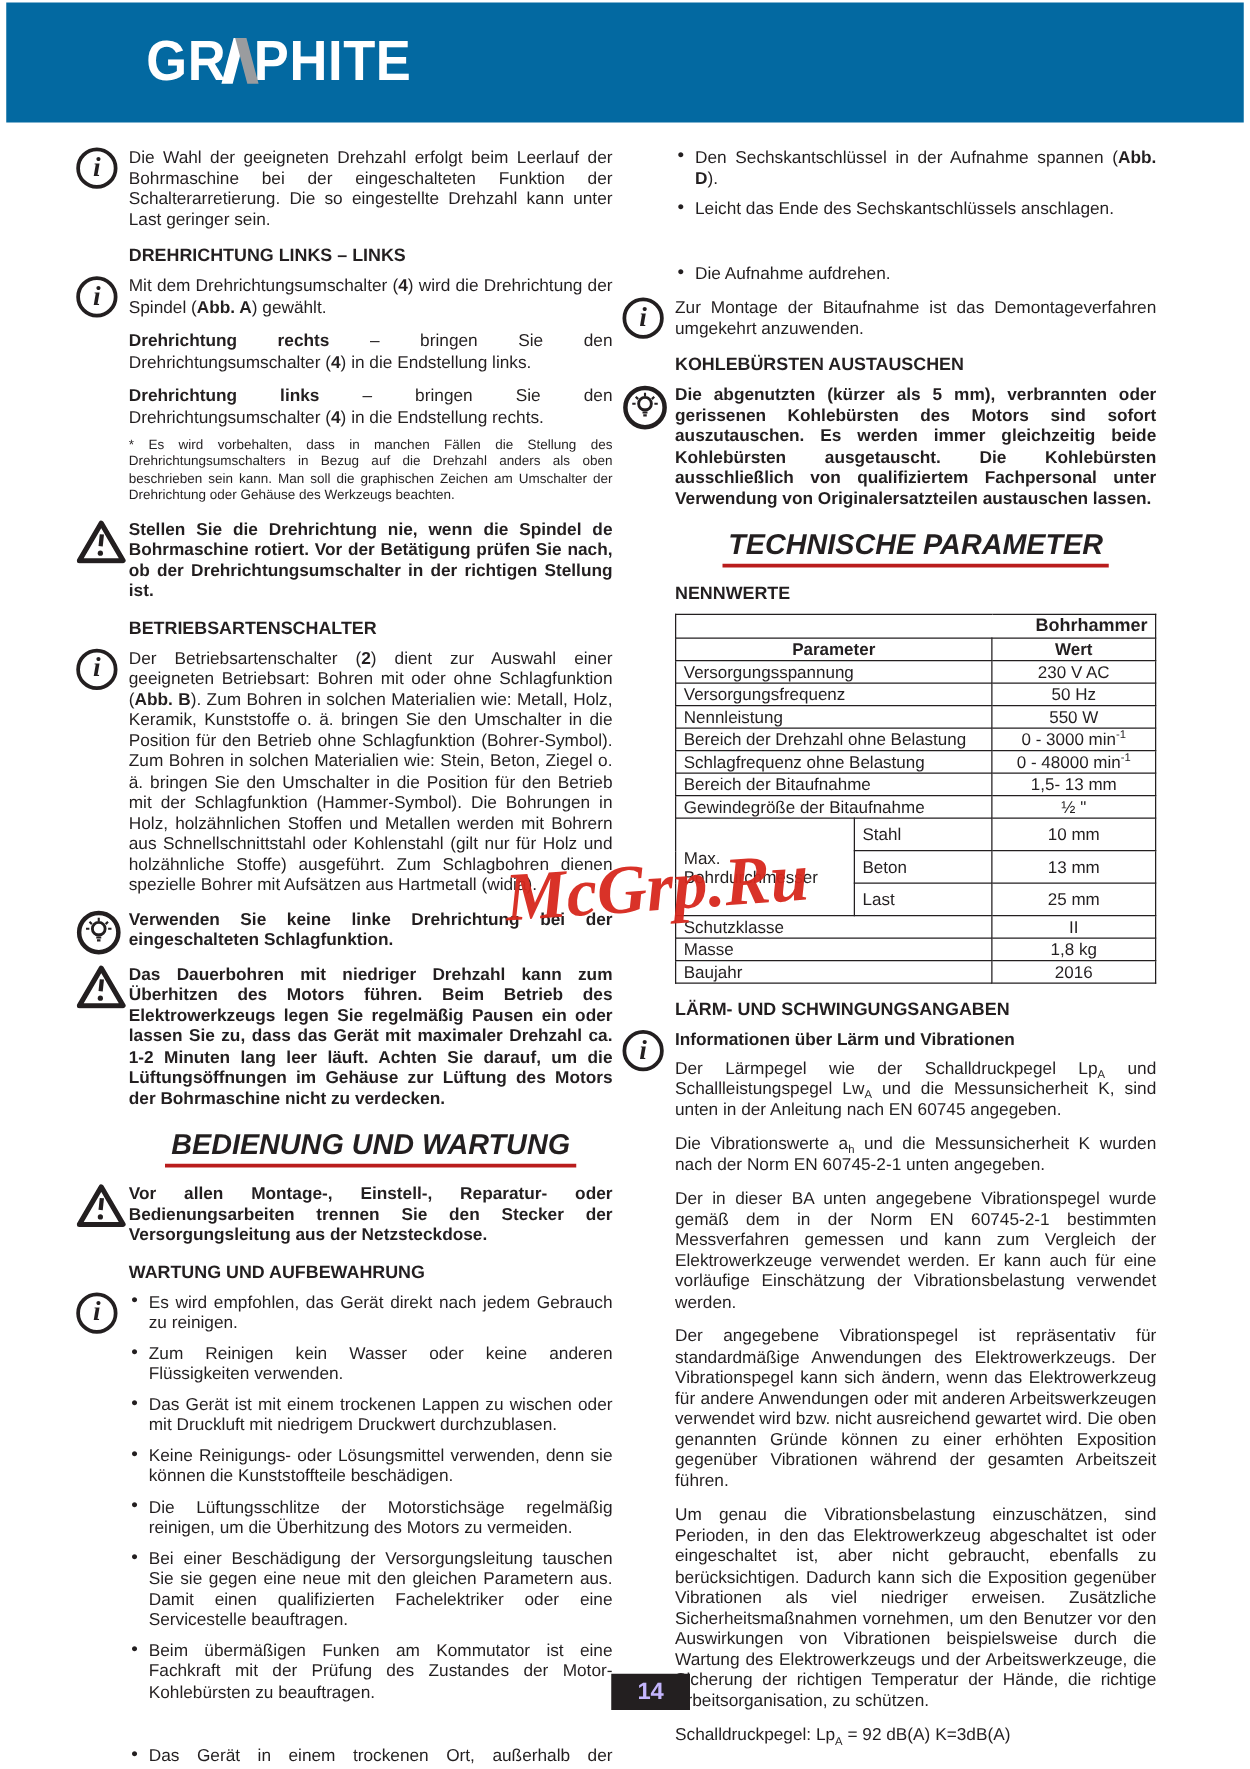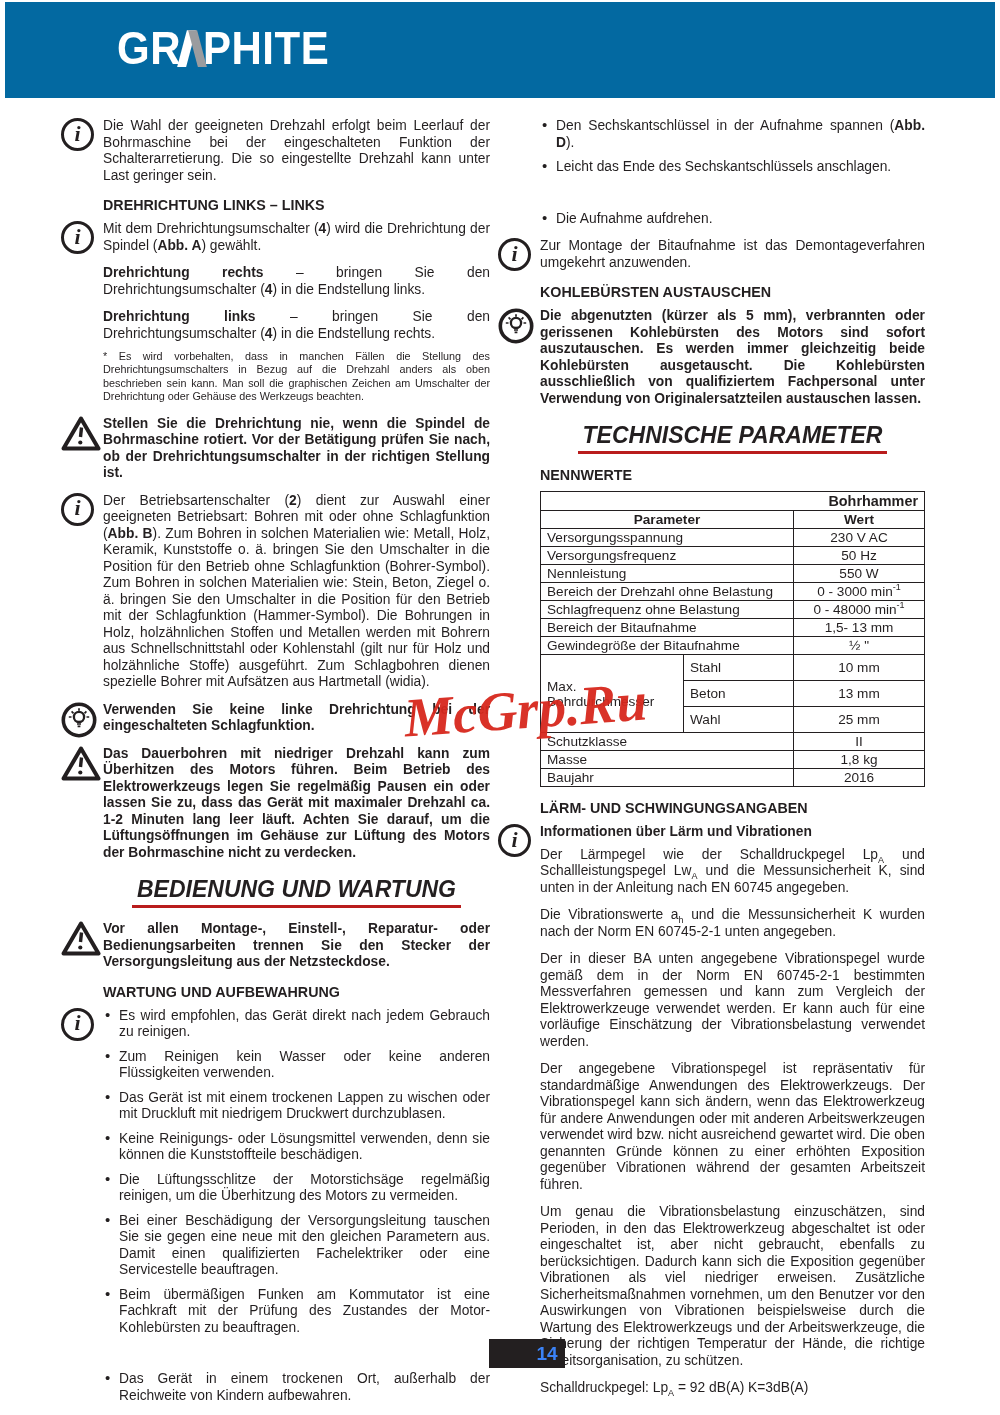--- a/index.html
+++ b/index.html
@@ -47,23 +47,23 @@
   table.params td{border:1.6px solid #231f20;padding:1px 6px;vertical-align:middle;overflow:hidden;}
   table.params .tt{text-align:right;font-weight:bold;font-size:14.4px;}
   table.params .th{text-align:center;font-weight:bold;}
   table.params .val{text-align:center;}
   table.params .grp td{padding-top:5px;padding-bottom:5px;margin-top:26px;}
   
   .wm{position:absolute;left:404px;top:678px;z-index:6;font-family:"Liberation Serif",serif;
       font-style:italic;font-weight:bold;font-size:55px;transform:rotate(-4deg);opacity:.95;
       pointer-events:none;}
   
-  .pnum{position:absolute;left:489px;top:1339px;width:36px;height:29px;background:#231f20;
-        color:#3b82f6;font-weight:bold;font-size:19px;display:flex;align-items:center;
-        justify-content:center;padding-left:40px;}
+  .pnum{position:absolute;left:489px;top:1339px;width:63px;height:29px;background:#231f20;
+        color:#c4b5fd;font-weight:bold;font-size:19px;display:flex;align-items:center;
+        justify-content:center;}
 </style>
 </head>
 <body>
 
 <div class="sheet">
 
   <div class="hdr">
     <div class="logo">
       <span>GR</span>
         <span class="sl sl1"></span>
@@ -116,20 +116,24 @@
         <div class="gut">
           <svg width="40" height="35" viewBox="0 0 40 35">
             <path d="M20 2.5 L37.5 32.5 H2.5 Z" fill="none" stroke="#231f20" stroke-width="4" stroke-linejoin="round"></path>
             <path d="M20.5 11.5 L19.5 21" stroke="#231f20" stroke-width="3.4"></path>
             <circle cx="19.3" cy="26.5" r="2.1" fill="#231f20"></circle>
           </svg>
         </div>
         <p class="para b">Stellen Sie die Drehrichtung nie, wenn die Spindel de Bohrmaschine rotiert. Vor der Betätigung prüfen Sie nach, ob der Drehrichtungsumschalter in der richtigen Stellung ist.</p>
       </div>
 
+      <div class="blk head">
+        <div class="gut"></div>
+        <h3 class="h">BETRIEBSARTENSCHALTER</h3>
+      </div>
 
       <div class="blk">
         <div class="gut">
             <span class="icon-info"></span>
           </div>
         <p class="para">Der Betriebsartenschalter (<b>2</b>) dient zur Auswahl einer geeigneten Betriebsart: Bohren mit oder ohne Schlagfunktion (<b>Abb. B</b>). Zum Bohren in solchen Materialien wie: Metall, Holz, Keramik, Kunststoffe o. ä. bringen Sie den Umschalter in die Position für den Betrieb ohne Schlagfunktion (Bohrer-Symbol). Zum Bohren in solchen Materialien wie: Stein, Beton, Ziegel o. ä. bringen Sie den Umschalter in die Position für den Betrieb mit der Schlagfunktion (Hammer-Symbol). Die Bohrungen in Holz, holzähnlichen Stoffen und Metallen werden mit Bohrern aus Schnellschnittstahl oder Kohlenstahl (gilt nur für Holz und holzähnliche Stoffe) ausgeführt. Zum Schlagbohren dienen spezielle Bohrer mit Aufsätzen aus Hartmetall (widia).</p>
       </div>
 
       <div class="blk">
         <div class="gut">
@@ -291,21 +295,21 @@
             <tr class="grp">
                 <td rowspan="3">Max. Bohrdurchmesser</td>
                 <td>Stahl</td>
                 <td class="val">10 mm</td>
               </tr>
             <tr class="grp">
                 <td>Beton</td>
                 <td class="val">13 mm</td>
               </tr>
             <tr class="grp">
-                <td>Wahl</td>
+                <td>Last</td>
                 <td class="val">25 mm</td>
               </tr>
             <tr>
                 <td colspan="2">Schutzklasse</td>
                 <td class="val">II</td>
               </tr>
             <tr>
                 <td colspan="2">Masse</td>
                 <td class="val">1,8 kg</td>
               </tr>

